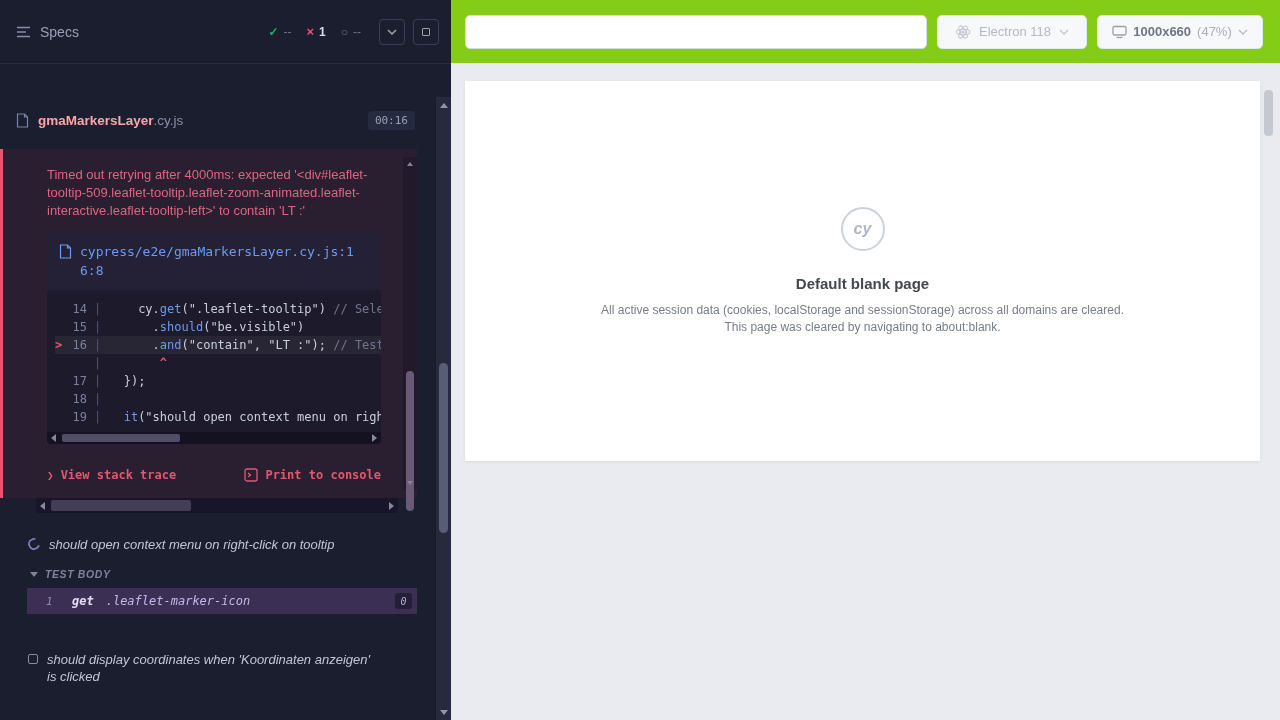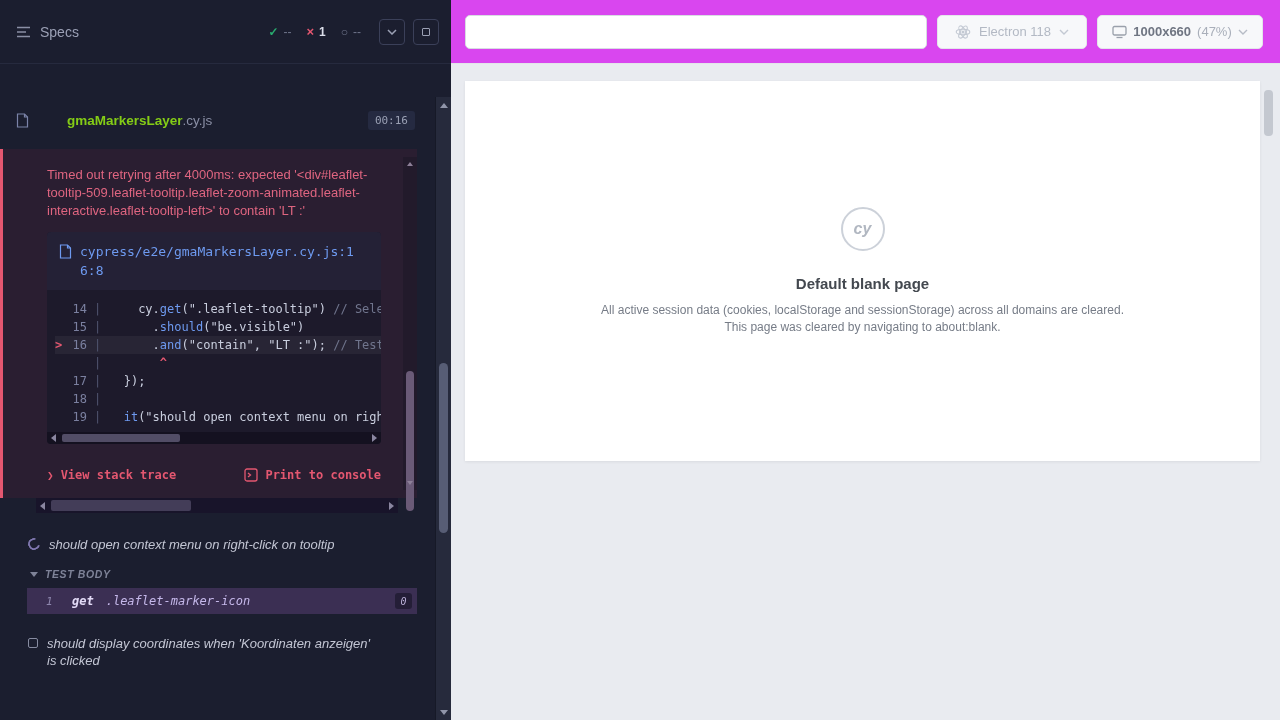--- a/index.html
+++ b/index.html
@@ -43,21 +43,21 @@
   .sb-arrow{position:absolute;left:0;width:15px;height:16px;display:flex;align-items:center;justify-content:center;cursor:pointer;}
   .sb-arrow.up{top:0;}
   .sb-arrow.down{bottom:0;}
   .tri-up{width:0;height:0;border-left:4px solid transparent;border-right:4px solid transparent;border-bottom:5px solid #9095a9;}
   .tri-down{width:0;height:0;border-left:4px solid transparent;border-right:4px solid transparent;border-top:5px solid #9095a9;}
   .outer-thumb{position:absolute;left:3px;width:9px;top:266px;height:170px;border-radius:5px;background:#575d75;cursor:pointer;}
 
   
   .spec-row{height:46px;display:flex;align-items:center;gap:9px;padding:0 20px 0 16px;}
   .spec-name{font-size:13.5px;cursor:pointer;}
-  .spec-name b{color:#84cc16;font-weight:bold;margin-left:29px;}
+  .spec-name b{color:#fca5a5;font-weight:bold;}
   .spec-name i{color:var(--dim);font-style:normal;}
   .duration{margin-left:auto;background:#252a41;color:#9aa0b4;font:11px "DejaVu Sans Mono",monospace;padding:3px 7px;border-radius:3px;}
 
   
   .attempt{position:relative;margin:6px 18px 0 0;background:var(--err-bg);border-left:3px solid var(--pink);padding:17px 30px 16px 44px;}
   .err-msg{width:352px;font-size:13px;line-height:18px;color:var(--err-text);overflow-wrap:anywhere;}
 
   .code-frame{width:334px;margin-top:12px;border-radius:4px;overflow:hidden;background:var(--frame-bg);}
   .cf-head{background:var(--frame-head);padding:10px 12px;display:flex;gap:8px;align-items:flex-start;cursor:pointer;}
   .cf-path{font:13px/19px "DejaVu Sans Mono",monospace;color:var(--blue);word-break:break-all;max-width:284px;}
@@ -101,25 +101,25 @@
   .spinner{width:12px;height:12px;border:2px solid #8078b0;border-right-color:transparent;border-radius:50%;transform:rotate(-30deg);flex:none;margin-top:2px;}
   .sq-icon{width:10px;height:10px;border:1.5px solid #878ca1;border-radius:2px;flex:none;margin-top:3px;}
   .test-title{font-size:13px;line-height:17px;color:var(--txt);}
   .tb-row{display:flex;align-items:center;gap:7px;padding:10px 16px 4px 30px;color:#7e8398;font-size:10.5px;font-weight:bold;letter-spacing:.6px;cursor:pointer;}
   .tb-chev{width:0;height:0;border-left:4px solid transparent;border-right:4px solid transparent;border-top:5px solid #7e8398;display:block;}
   .cmd-row{margin:4px 18px 0 27px;height:26px;background:#3b2f53;display:flex;align-items:center;padding:0 5px 0 19px;font-family:"DejaVu Sans Mono",monospace;cursor:pointer;}
   .cmd-num{width:26px;font-size:11px;color:#8d86ad;}
   .cmd-method{font-size:12px;font-weight:bold;color:#e2daf6;margin-right:12px;}
   .cmd-msg{font-size:12px;color:#c5b8ea;}
   .cmd-badge{margin-left:auto;min-width:17px;height:16px;border-radius:3px;background:#241e37;color:#b9aed6;font-size:10px;display:flex;align-items:center;justify-content:center;padding:0 4px;}
-  .test-row.second{margin-top:14px;padding-right:56px;}
+  .test-row.second{margin-top:30px;padding-right:56px;}
 
   
   .main{flex:1;display:flex;flex-direction:column;background:#e9ebf0;min-width:0;}
-  .aut-header{height:64px;flex:none;background:#d946ef;border-bottom:1px solid #e2e5e9;display:flex;align-items:center;padding:0 15px 0 14px;gap:10px;}
+  .aut-header{height:64px;flex:none;background:#84cc16;border-bottom:1px solid #e2e5e9;display:flex;align-items:center;padding:0 15px 0 14px;gap:10px;}
   .url-input{width:462px;height:34px;border:1px solid #d8dce2;border-radius:5px;background:#fff;padding:0 12px;font-size:13px;color:#555a63;outline:none;font-family:"Liberation Sans",sans-serif;}
   .sel-btn{height:34px;border:1px solid #e3e6ea;border-radius:5px;background:#f7f8fa;display:flex;align-items:center;justify-content:center;gap:8px;font-size:13px;color:#b3b9c4;cursor:pointer;flex:none;}
   .browser-btn{width:150px;}
   .viewport-btn{width:166px;color:#a9afba;gap:6px;}
   .vp-size{color:#6f7582;font-weight:bold;text-align:right;}
   .vp-scale{color:#a9afba;}
 
   .aut-stage{flex:1;position:relative;}
   .aut-panel{position:absolute;left:14px;top:17px;width:795px;height:380px;background:#fff;box-shadow:0 1px 3px rgba(0,0,0,.07);display:flex;flex-direction:column;align-items:center;justify-content:center;text-align:center;}
   .cy-logo{width:44px;height:44px;border:2px solid #ccd1d9;border-radius:50%;display:flex;align-items:center;justify-content:center;color:#b1b7c1;font-size:16px;font-weight:bold;font-style:italic;margin-bottom:24px;}

